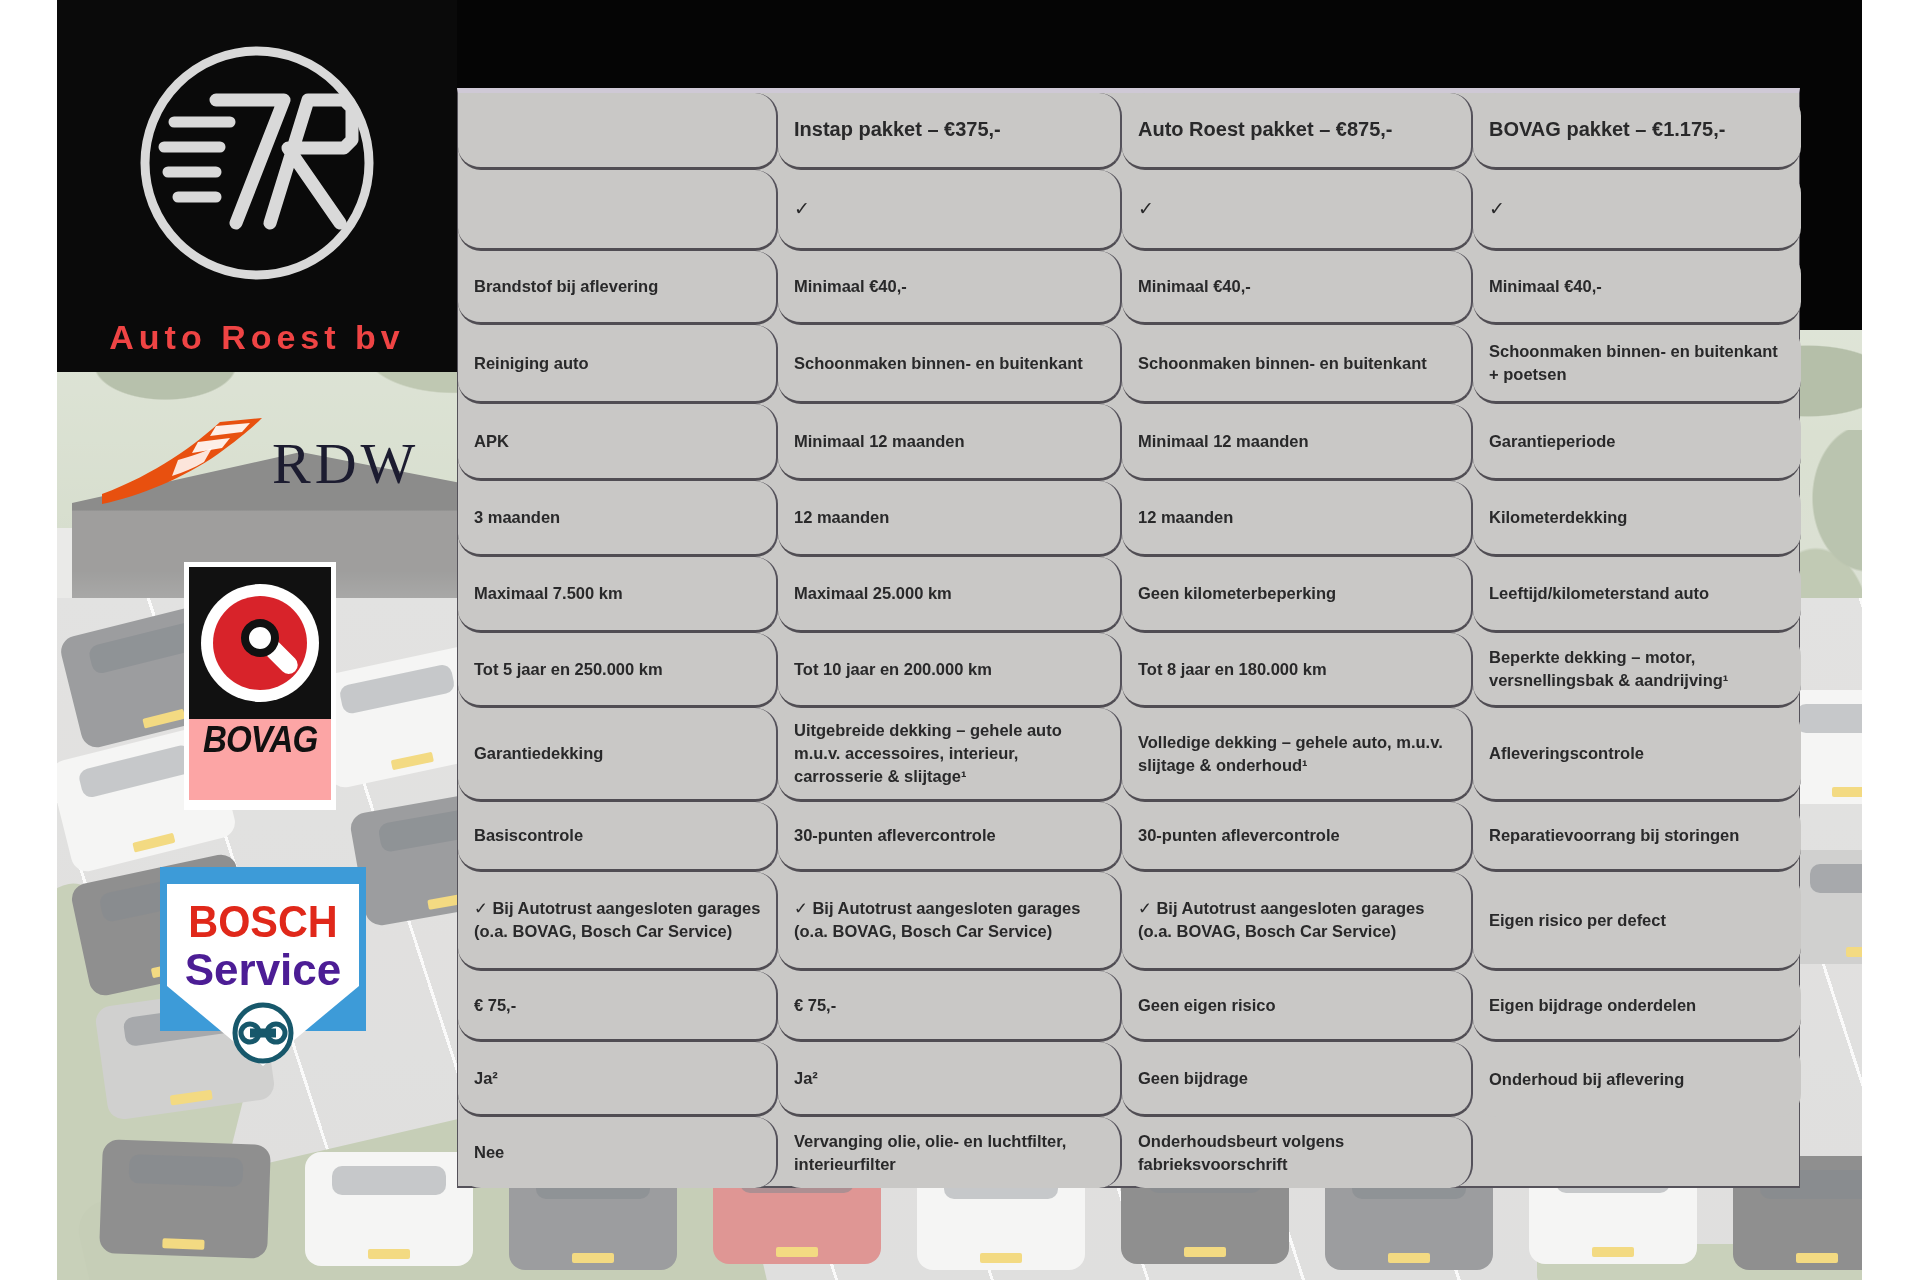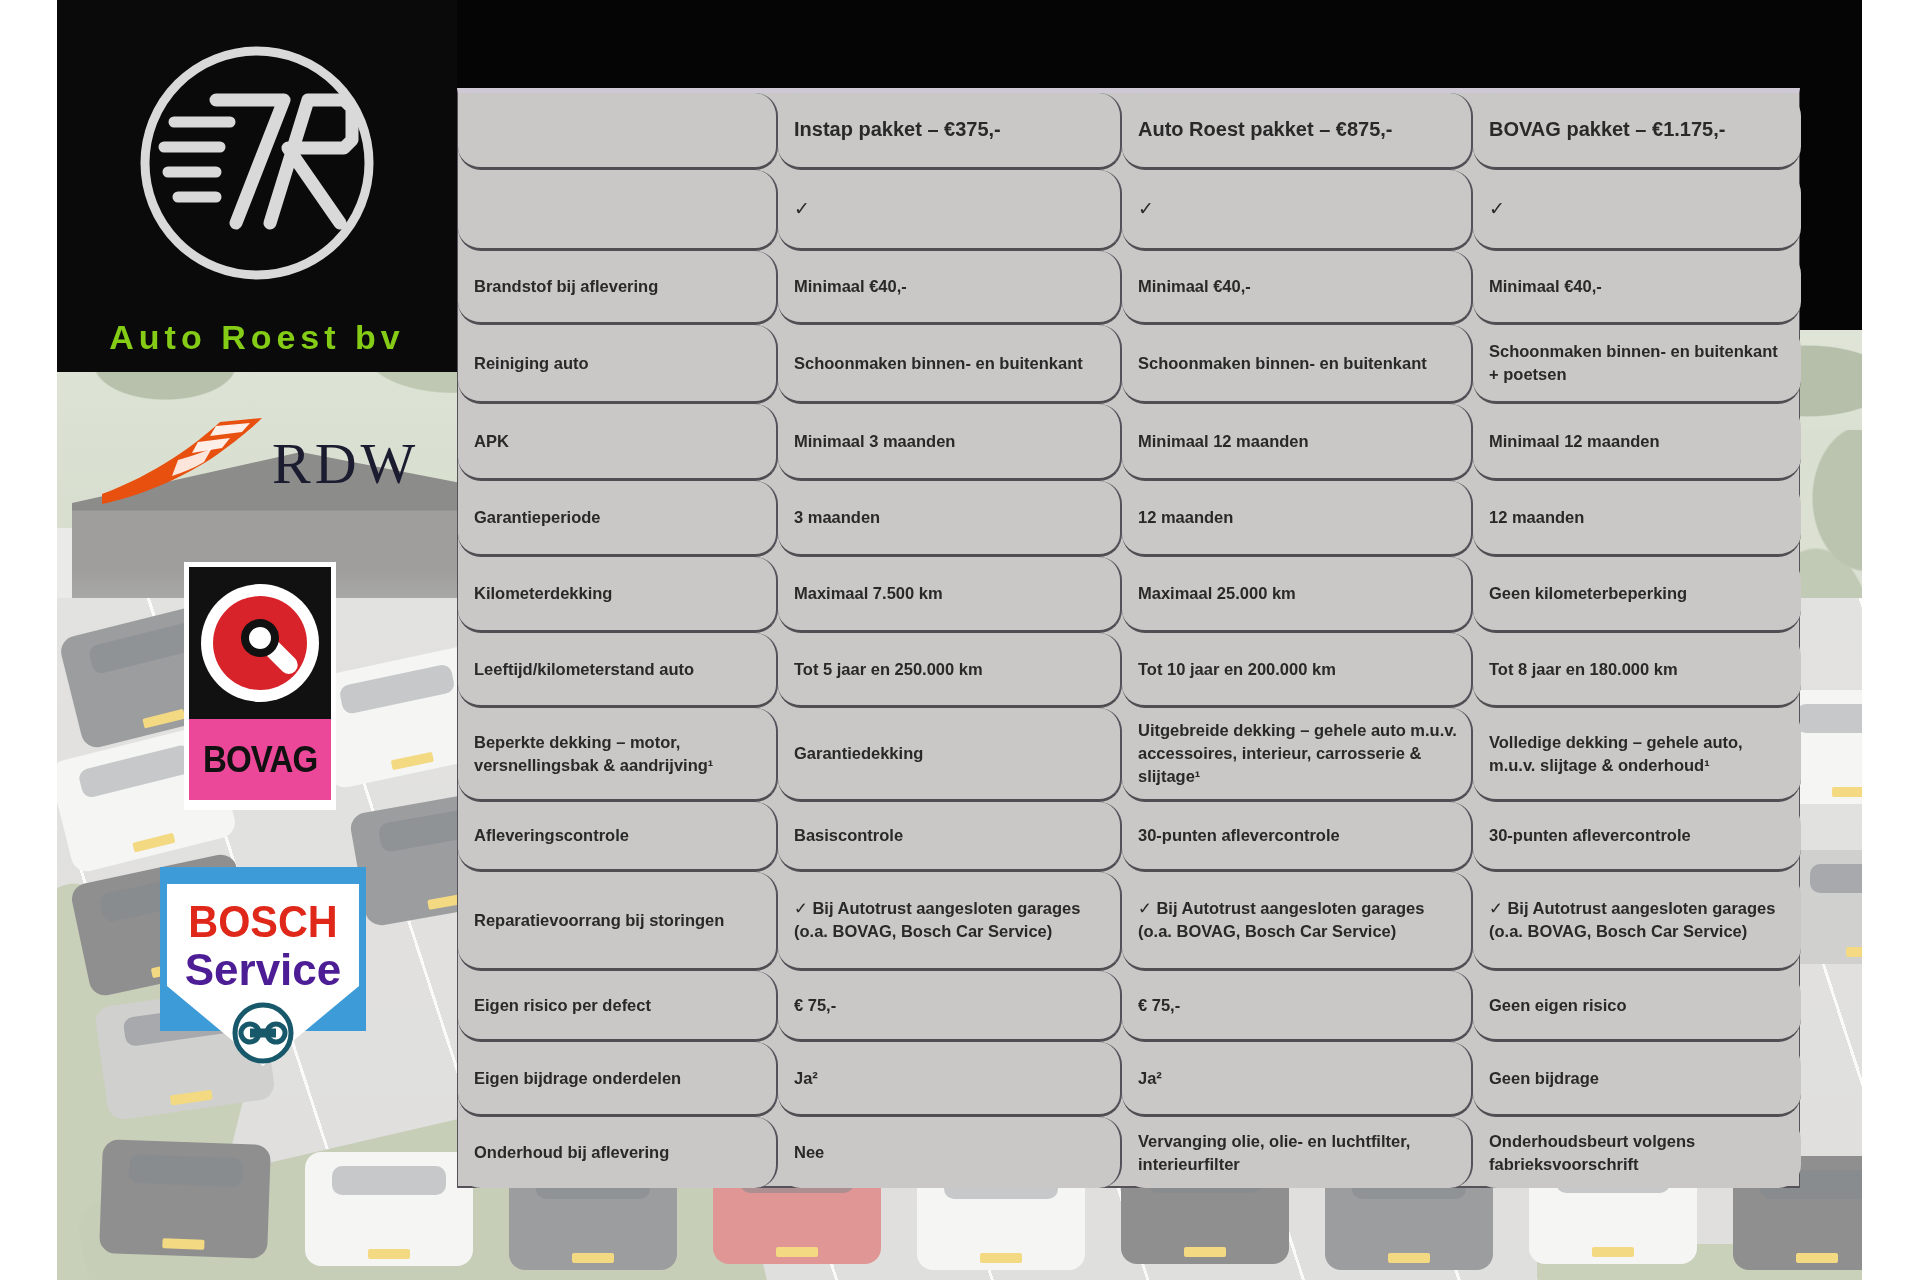--- a/index.html
+++ b/index.html
@@ -47,42 +47,42 @@
   .strip-right{right:0;width:58px;}
 
   
   .band{position:absolute;background:#050505;z-index:3;}
   .band-top{left:453px;top:0;width:1409px;height:88px;}
   .band-right{left:1795px;top:0;width:67px;height:330px;}
 
   
   .logo-box{position:absolute;left:57px;top:0;width:400px;height:372px;background:#0a0a0a;z-index:4;}
   .logo-box svg{position:absolute;left:50%;top:18px;transform:translateX(-50%);}
-  .brand-name{position:absolute;left:0;right:0;top:318px;text-align:center;color:#84cc16;
+  .brand-name{position:absolute;left:0;right:0;top:318px;text-align:center;color:#ef4444;
     font-size:34px;font-weight:bold;letter-spacing:5px;}
 
   
   .rdw{position:absolute;left:100px;top:416px;width:320px;height:95px;z-index:4;}
   .rdw svg{position:absolute;left:0;top:0;}
   .rdw-text{position:absolute;left:172px;top:14px;font-family:"Liberation Serif","DejaVu Serif",serif;
     font-size:58px;font-weight:500;color:#1c1c30;letter-spacing:4px;}
 
   
   .bovag{position:absolute;left:184px;top:562px;width:152px;height:248px;background:#ffffff;
     padding:5px;box-sizing:border-box;z-index:4;}
   .bovag-top{position:relative;width:142px;height:152px;background:#111111;overflow:hidden;}
   .bovag-ring{position:absolute;left:50%;top:50%;width:118px;height:118px;margin:-59px 0 0 -59px;
     border-radius:50%;background:#ffffff;}
   .bovag-red{position:absolute;left:50%;top:50%;width:94px;height:94px;margin:-47px 0 0 -47px;
     border-radius:50%;background:#d8232a;}
   .bovag-bar{position:absolute;left:64px;top:66px;width:18px;height:52px;background:#ffffff;
     border-radius:9px;transform:rotate(-45deg);transform-origin:50% 10%;}
   .bovag-hub{position:absolute;left:52px;top:52px;width:22px;height:22px;border-radius:50%;
     background:#ffffff;border:8px solid #111111;}
-  .bovag-bottom{width:142px;height:81px;background:#ec4899;display:flex;align-items:center;justify-content:center;}
+  .bovag-bottom{width:142px;height:81px;background:#fca5a5;display:flex;align-items:flex-start;justify-content:center;font-style:italic;}
   .bovag-text{font-size:36px;font-weight:bold;color:#111111;letter-spacing:-1px;transform:scaleX(.92);}
 
   
   .bosch{position:absolute;left:160px;top:867px;width:206px;height:164px;background:#3d9bd8;z-index:4;}
   .bosch-shield{position:absolute;left:7px;right:7px;top:17px;height:182px;background:#ffffff;
     clip-path:polygon(0 0,100% 0,100% 56%,50% 100%,0 56%);}
   .bosch-word{position:absolute;left:0;right:0;text-align:center;font-weight:bold;}
   .bosch-red{top:30px;font-size:44px;color:#e0281a;letter-spacing:0px;transform:scaleX(.94);}
   .bosch-teal{top:78px;font-size:44px;color:#4c1d95;}
   .bosch-arm{position:absolute;left:50%;top:132px;transform:translateX(-50%);}
@@ -210,21 +210,20 @@
     <div class="t-cell">Minimaal €40,-</div>
     <div class="t-cell">Minimaal €40,-</div>
     <div class="t-cell">Minimaal €40,-</div>
 
     <div class="t-cell">Reiniging auto</div>
     <div class="t-cell">Schoonmaken binnen- en buitenkant</div>
     <div class="t-cell">Schoonmaken binnen- en buitenkant</div>
     <div class="t-cell">Schoonmaken binnen- en buitenkant + poetsen</div>
 
     <div class="t-cell">APK</div>
-    <div class="t-cell">Minimaal 3 maanden</div>
     <div class="t-cell">Minimaal 12 maanden</div>
     <div class="t-cell">Minimaal 12 maanden</div>
 
     <div class="t-cell">Garantieperiode</div>
     <div class="t-cell">3 maanden</div>
     <div class="t-cell">12 maanden</div>
     <div class="t-cell">12 maanden</div>
 
     <div class="t-cell">Kilometerdekking</div>
     <div class="t-cell">Maximaal 7.500 km</div>

